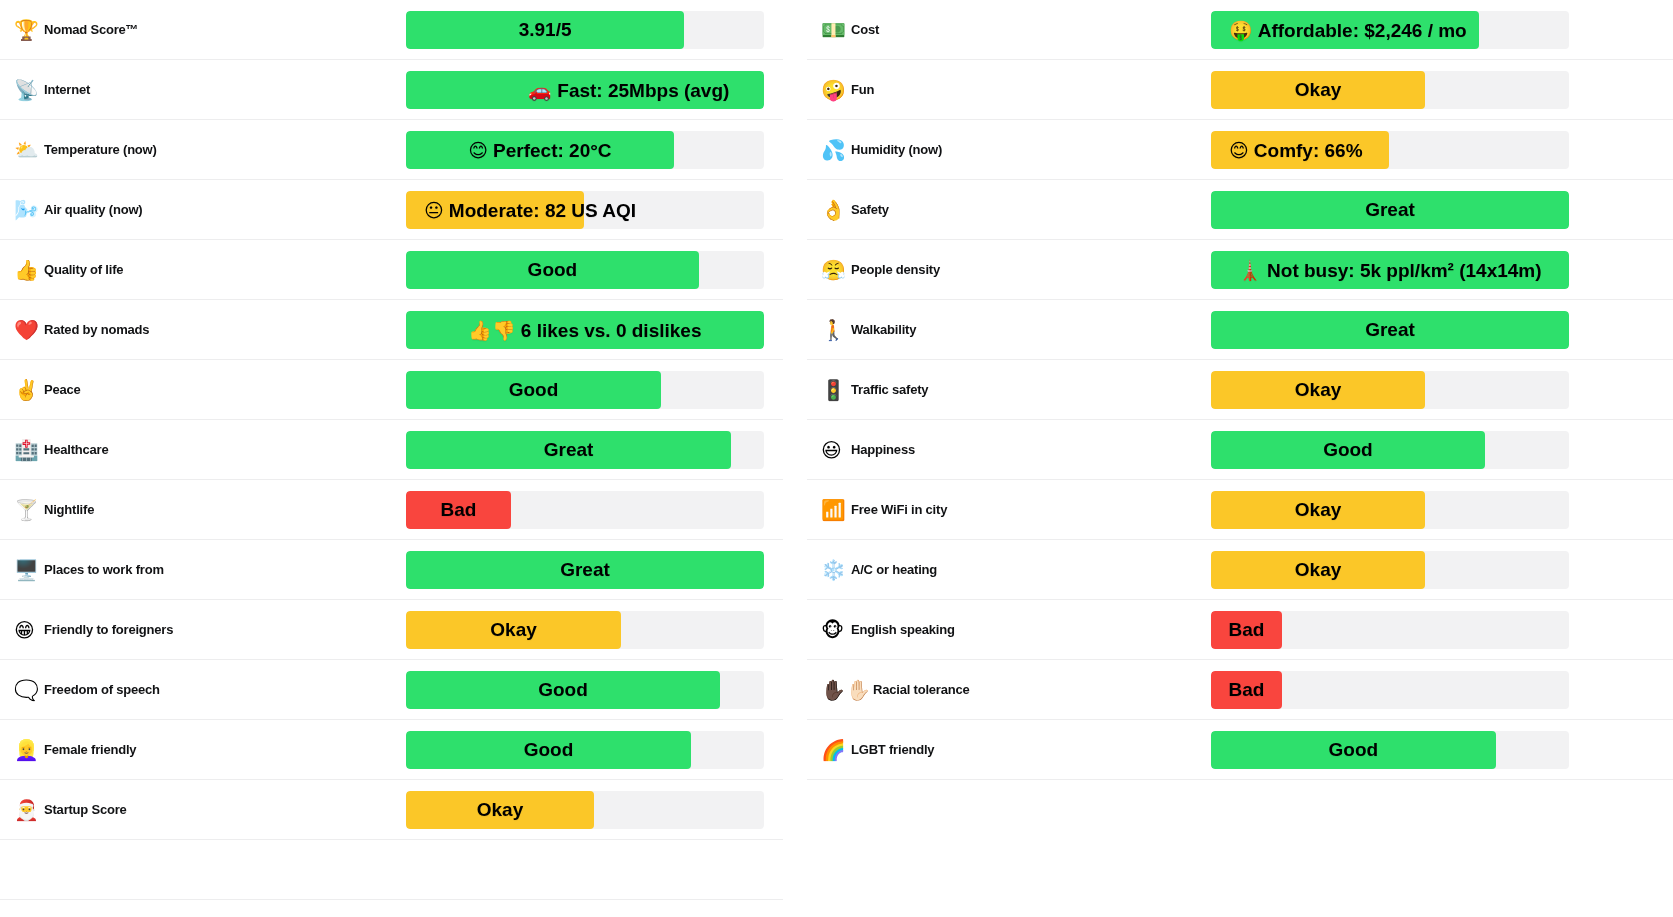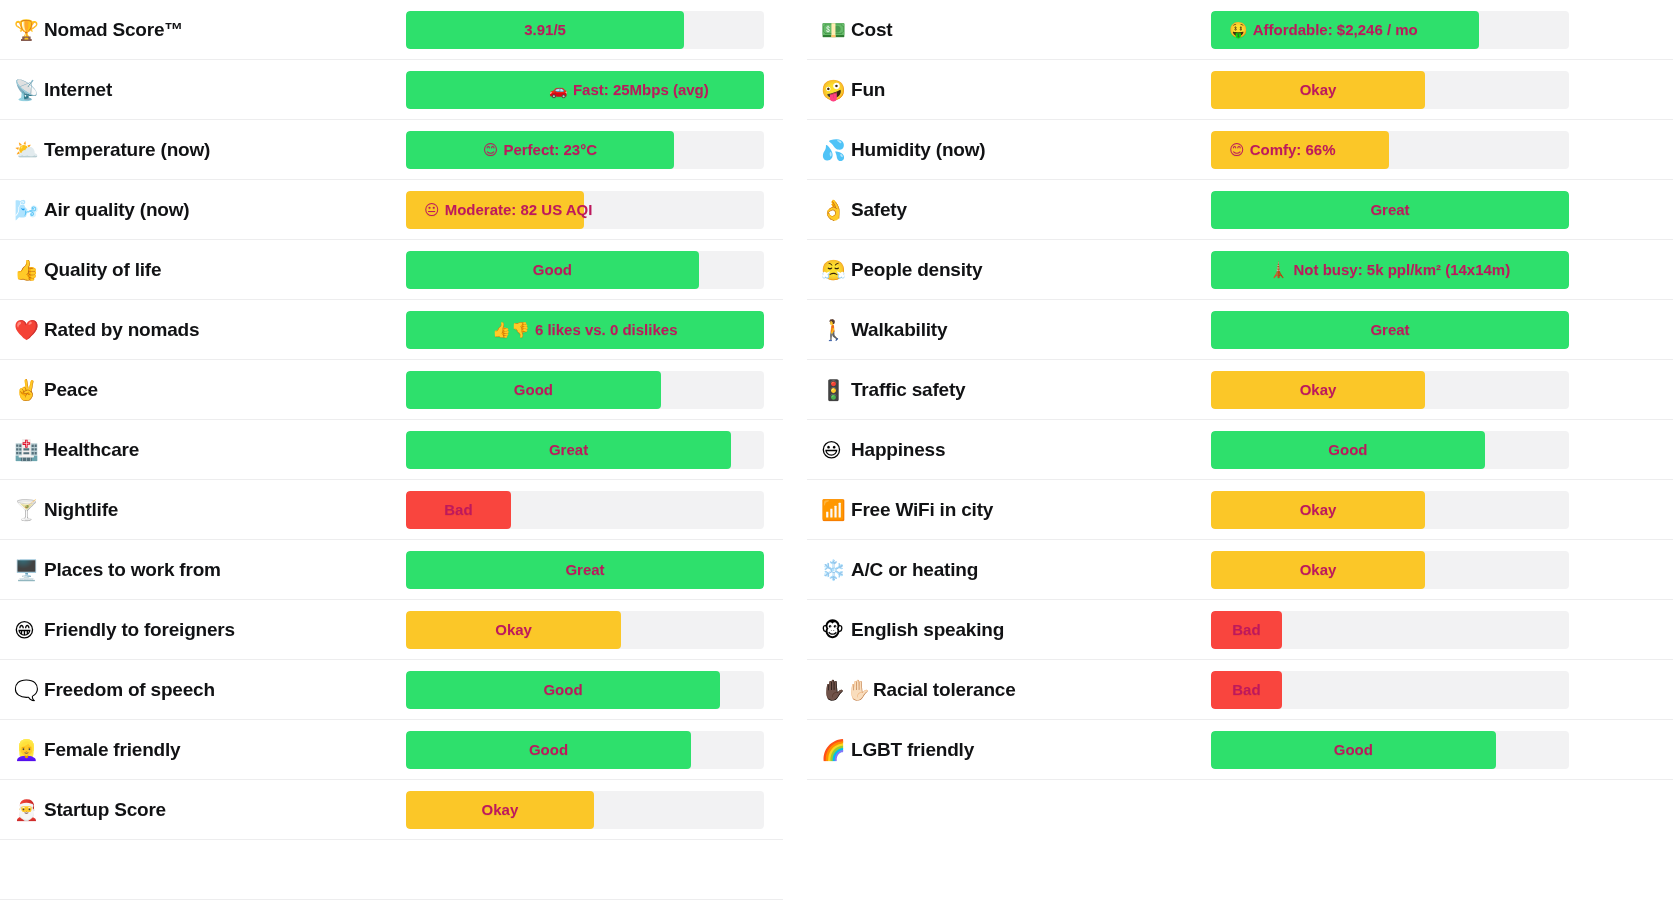--- a/index.html
+++ b/index.html
@@ -48,21 +48,21 @@
     font-family: "DejaVu Sans", sans-serif;
     font-size: 20px;
     line-height: 1;
     width: 30px;
     display: inline-block;
     text-align: left;
     flex: 0 0 auto;
   }
   .row-icon.wide { width: 52px; }
   .row-name {
-    font-size: 19px;
+    font-size: 13px;
     font-weight: bold;
     color: #111214;
     letter-spacing: -0.2px;
     line-height: 1;
   }
 
   
   .bar-wrap {
     position: absolute;
     top: 50%;
@@ -91,23 +91,23 @@
   }
   .bar-fill.good { background: #2ee06c; }
   .bar-fill.okay { background: #fbc728; }
   .bar-fill.bad  { background: #f9453e; }
 
   .bar-text {
     position: absolute;
     top: 0;
     height: 38px;
     line-height: 38px;
-    font-size: 15px;
+    font-size: 19px;
     font-weight: bold;
-    color: #be185d;
+    color: #000000;
     white-space: nowrap;
     z-index: 2;
     text-shadow: 0 1px 1px rgba(0,0,0,0.06);
     pointer-events: none;
   }
   
   .bar-text.centered {
     left: 0;
     text-align: center;
   }
@@ -165,21 +165,21 @@
       </div>
       <div class="row">
         <div class="row-label">
           <span class="row-icon emoji">⛅</span>
           <span class="row-name">Temperature (now)</span>
         </div>
         <div class="bar-wrap">
           <div class="bar-track">
             <div class="bar-clip">
               <div class="bar-fill good" style="width: 74.8%;"></div>
-              <div class="bar-text centered" style="width: 74.8%;"><span class="emoji" style="margin-right: 5px;">😊</span><span>Perfect: 23°C</span></div>
+              <div class="bar-text centered" style="width: 74.8%;"><span class="emoji" style="margin-right: 5px;">😊</span><span>Perfect: 20°C</span></div>
             </div>
           </div>
         </div>
       </div>
       <div class="row">
         <div class="row-label">
           <span class="row-icon emoji">🌬️</span>
           <span class="row-name">Air quality (now)</span>
         </div>
         <div class="bar-wrap">

